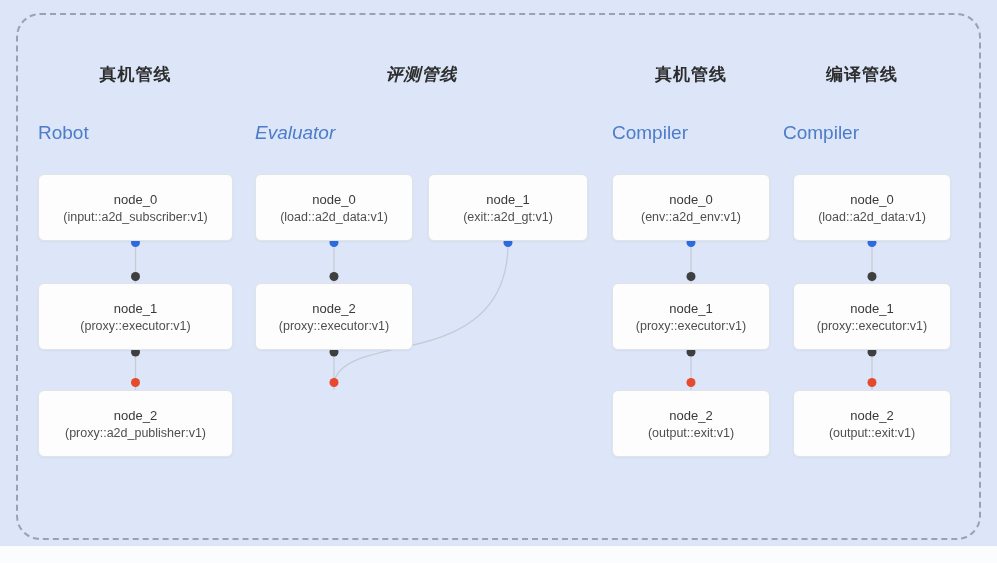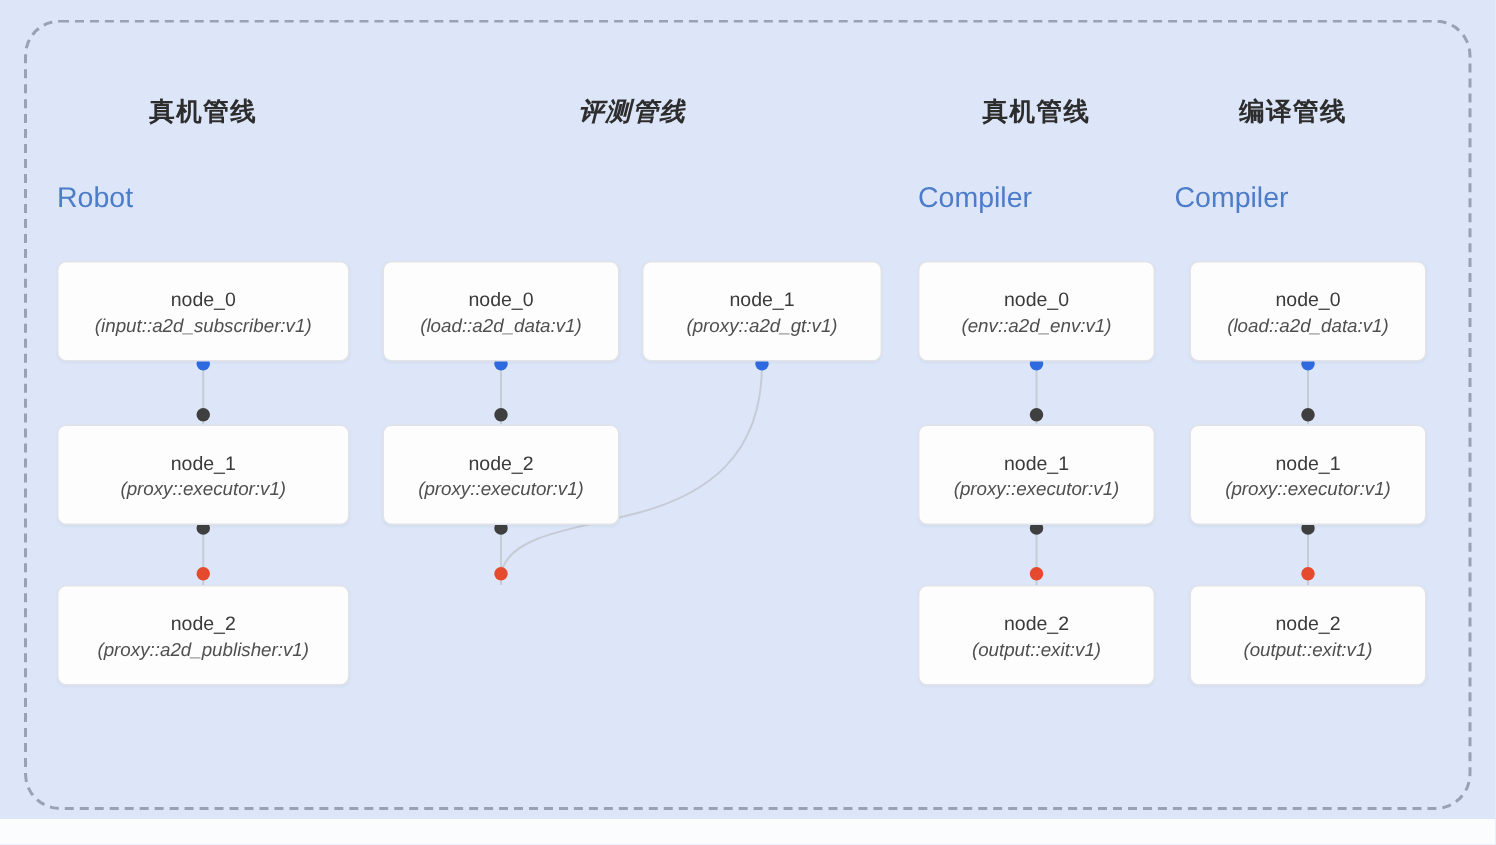--- a/index.html
+++ b/index.html
@@ -58,21 +58,21 @@
   .p0c   { left:38px;  width:195px; }
   .p1c   { left:255px; width:158px; }
   .p1s   { left:428px; width:160px; }
   .p2c   { left:612px; width:158px; }
   .p3c   { left:793px; width:158px; }
   .r1 { top:174px; }
   .r2 { top:283px; }
   .r3 { top:390px; }
 
   .nname { font-size:13px; color:#3a3a3a; }
-  .ntype { font-size:12.5px; color:#4f4f4f;font-style:italic; }
+  .ntype { font-size:12.5px; color:#4f4f4f; }
 </style>
 </head>
 <body>
 
 <div class="canvas">
 
   <div class="dashed-frame"></div>
   <div class="bottom-strip"></div>
 
   <svg class="wires" width="997" height="563" viewBox="0 0 997 563">
@@ -108,20 +108,21 @@
     <circle cx="691" cy="382.5" r="4.5" fill="#e64a2e"></circle>
     <circle cx="872" cy="382.5" r="4.5" fill="#e64a2e"></circle>
   </svg>
 
   <div class="hzh span-p0">真机管线</div>
   <div class="hzh span-p1">评测管线</div>
   <div class="hzh span-p2">真机管线</div>
   <div class="hzh span-p3">编译管线</div>
 
   <div class="hen span-p0">Robot</div>
+  <div class="hen span-p1">Evaluator</div>
   <div class="hen span-p2">Compiler</div>
   <div class="hen span-p3">Compiler</div>
 
   <div class="card p0c r1">
     <div class="nname">node_0</div>
     <div class="ntype">(input::a2d_subscriber:v1)</div>
   </div>
   <div class="card p0c r2">
     <div class="nname">node_1</div>
     <div class="ntype">(proxy::executor:v1)</div>
@@ -130,21 +131,21 @@
     <div class="nname">node_2</div>
     <div class="ntype">(proxy::a2d_publisher:v1)</div>
   </div>
 
   <div class="card p1c r1">
     <div class="nname">node_0</div>
     <div class="ntype">(load::a2d_data:v1)</div>
   </div>
   <div class="card p1s r1">
     <div class="nname">node_1</div>
-    <div class="ntype">(proxy::a2d_gt:v1)</div>
+    <div class="ntype">(exit::a2d_gt:v1)</div>
   </div>
   <div class="card p1c r2">
     <div class="nname">node_2</div>
     <div class="ntype">(proxy::executor:v1)</div>
   </div>
 
   <div class="card p2c r1">
     <div class="nname">node_0</div>
     <div class="ntype">(env::a2d_env:v1)</div>
   </div>

